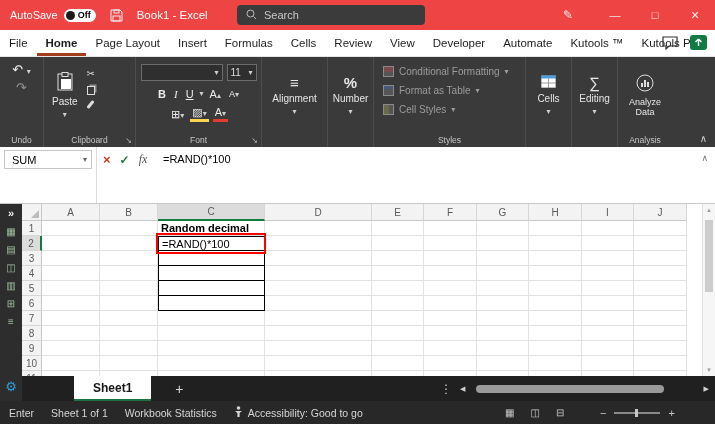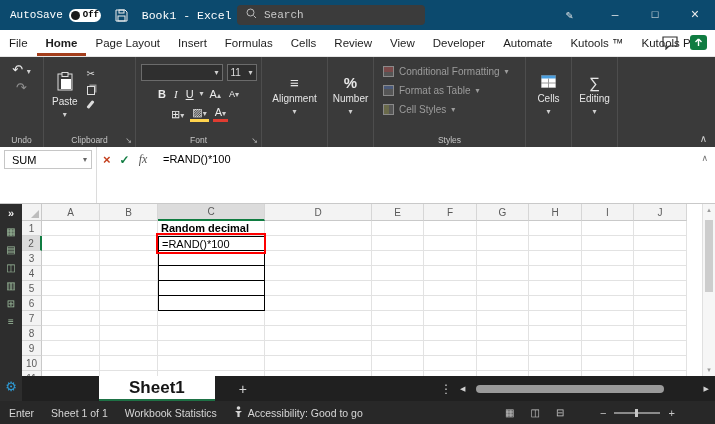--- a/index.html
+++ b/index.html
@@ -1,20 +1,20 @@
 <!DOCTYPE html>
 <html><head>
 <meta charset="utf-8">
 <style>
   * { box-sizing: border-box; margin: 0; padding: 0; }
   body { font-family: "Liberation Sans", sans-serif; }
   .app { position: relative; width: 715px; height: 424px; overflow: hidden; background: #fff; }
 
   
-  .titlebar { position: absolute; top: 0; left: 0; right: 0; height: 30px; background: #0c4a6e; color: #fff; display: flex; align-items: center; font-family: Liberation Mono, monospace; }
+  .titlebar { position: absolute; top: 0; left: 0; right: 0; height: 30px; background: #ef4444; color: #fff; display: flex; align-items: center; }
   .autosave { display: flex; align-items: center; gap: 6px; margin-left: 10px; font-size: 11px; }
   .toggle { position: relative; width: 32px; height: 13px; background: #fff; border-radius: 7px; }
   .toggle .knob { position: absolute; left: 2px; top: 2px; width: 9px; height: 9px; border-radius: 50%; background: #1a1a1a; }
   .toggle .tstate { position: absolute; left: 14px; top: 1px; font-size: 9px; color: #000; font-weight: bold; }
   .save-ic { margin-left: 14px; display: flex; }
   .doc-title { margin-left: 14px; font-size: 11.5px; }
   .searchbox { position: absolute; left: 237px; top: 5px; width: 188px; height: 20px; background: #3b3b3b; border-radius: 4px; color: #c9c9c9; font-size: 11px; display: flex; align-items: center; gap: 7px; padding-left: 9px; }
   .tb-right { position: absolute; right: 0; top: 0; height: 30px; display: flex; align-items: center; }
   .tb-pencil { font-size: 12px; color: #eee; margin-right: 22px; }
   .winbtn { width: 40px; height: 30px; display: flex; align-items: center; justify-content: center; font-size: 11px; color: #eee; }
@@ -92,21 +92,21 @@
   .cell.bold { font-weight: bold; }
   .cell.boxed { border: 1px solid #000; border-top: none; }
   .cell.boxed-top { border-top: 1px solid #000; }
   .redbox { position: absolute; left: 156px; top: 29px; width: 110px; height: 21px; border: 2px solid #fe0000; pointer-events: none; z-index: 4; }
   .vscroll { position: absolute; right: 0; top: 0; bottom: 0; width: 13px; background: #f6f6f6; border-left: 1px solid #e0e0e0; }
   .vthumb { position: absolute; left: 2px; right: 2px; top: 16px; height: 72px; background: #cdcdcd; }
   .varr { position: absolute; left: 0; right: 0; text-align: center; font-size: 7px; color: #9a9a9a; }
 
   
   .tabbar { position: absolute; top: 376px; left: 22px; right: 0; height: 25px; background: #202020; display: flex; align-items: center; color: #cfcfcf; }
-  .sheet-tab { margin-left: 77px; background: #fff; color: #161616; font-weight: bold; font-size: 17px; height: 100%; display: flex; align-items: center; padding: 0 30px; border-bottom: 2px solid #1e7145; }
+  .sheet-tab { margin-left: 52px; background: #fff; color: #161616; font-weight: bold; font-size: 12px; height: 100%; display: flex; align-items: center; padding: 0 19px; border-bottom: 2px solid #1e7145; }
   .addsheet { margin-left: 24px; font-size: 14px; color: #d6d6d6; }
   .kebab { position: absolute; left: 418px; font-size: 12px; color: #cfcfcf; }
   .hscroll { position: absolute; left: 438px; right: 6px; top: 8px; height: 9px; display: flex; align-items: center; gap: 5px; }
   .harr { font-size: 7px; color: #d0d0d0; }
   .htrack { flex: 1; height: 8px; position: relative; }
   .hthumb { position: absolute; left: 6px; top: 0; height: 8px; width: 82%; background: #9a9a9a; border-radius: 4px; }
 
   
   .statusbar { position: absolute; top: 401px; left: 0; right: 0; height: 23px; background: #282828; color: #d6d6d6; font-size: 10.5px; display: flex; align-items: center; gap: 17px; padding-left: 9px; }
   .sb-acc { display: flex; align-items: center; gap: 5px; }
@@ -290,20 +290,34 @@
     </div>
 
     <div class="rgroup g-edit">
       <div class="bigbtn">
         <span class="bicon">∑</span>
         <span>Editing</span>
         <span class="ddv">▾</span>
       </div>
     </div>
 
+    <div class="rgroup g-anal">
+      <div class="bigbtn">
+        <span>
+          <svg width="18" height="18" viewBox="0 0 18 18">
+              <circle cx="9" cy="9" r="8" fill="none" stroke="#ddd"></circle>
+              <rect x="5" y="9" width="2" height="4" fill="#ddd"></rect>
+              <rect x="8" y="6" width="2" height="7" fill="#ddd"></rect>
+              <rect x="11" y="8" width="2" height="5" fill="#ddd"></rect>
+            </svg>
+        </span>
+        <span class="anal-label">Analyze Data</span>
+      </div>
+      <div class="glabel">Analysis</div>
+    </div>
 
     <div class="ribbon-collapse">∧</div>
   </div>
 
   <div class="formulabar">
     <div class="nb-area">
       <div class="namebox">
         <span>SUM</span>
         <span class="ddv" style="color:#666;">▾</span>
       </div>

